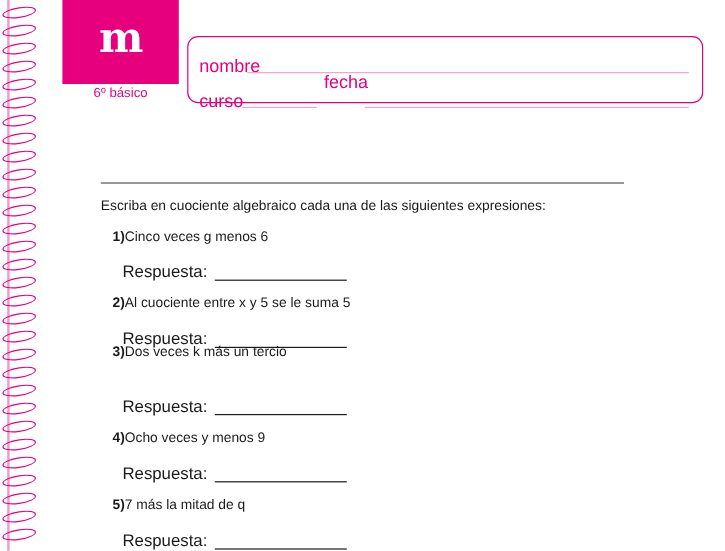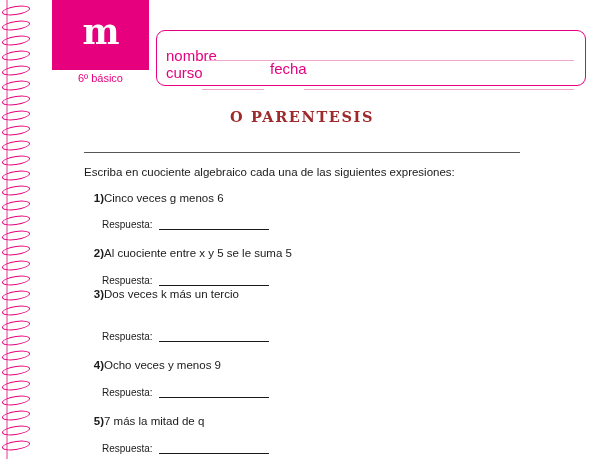--- a/index.html
+++ b/index.html
@@ -91,21 +91,21 @@
     height: 1px;
     background: #f0a7cd;
   }
   .id-lbl {
     position: absolute;
     color: #e6007e;
     font-size: 15px;
   }
   #lbl-nombre { left: 166px; top: 47px; }
   #line-nombre { left: 206px; top: 60px; width: 368px; }
-  #lbl-curso  { left: 166px; top: 64px; text-align: center; }
+  #lbl-curso  { left: 166px; top: 76px; text-align: center; }
   #line-curso { left: 202px; top: 89px; width: 62px; }
   #lbl-fecha  { left: 270px; top: 60px; }
   #line-fecha { left: 304px; top: 89px; width: 270px; }
 
   
   .title {
     position: absolute;
     left: 84px;
     top: 106px;
     width: 436px;
@@ -143,21 +143,21 @@
     text-align: right;
   }
   .q .num {
     font-weight: bold;
     display: inline-block;
     width: 20px;
   }
   .ans {
     position: absolute;
     left: 102px;
-    font-size: 10px;
+    font-size: 14px;
     color: #1a1a1a;
   }
   .ans .rule {
     display: inline-block;
     width: 110px;
     border-bottom: 1px solid #1a1a1a;
     margin-left: 6px;
     height: 11px;
     vertical-align: bottom;
   }
@@ -206,21 +206,20 @@
 
 <div class="id-box"></div>
 <div class="id-lbl" id="lbl-nombre">nombre</div>
 <div class="id-line" id="line-nombre"></div>
 <div class="id-lbl" id="lbl-curso">curso</div>
 <div class="id-line" id="line-curso"></div>
 <div class="id-lbl" id="lbl-fecha">fecha</div>
 <div class="id-line" id="line-fecha"></div>
 
 <div class="title">
-  <div>O PARENTESIS</div>
 </div>
 <div class="title-rule"></div>
 
 <div class="instruction">Escriba en cuociente algebraico cada una de las siguientes expresiones:</div>
 
 <div class="q" style="top:192px">
   <span class="num">1)</span><span>Cinco veces g menos 6</span>
 </div>
 <div class="ans" style="top:218px">
   <span>Respuesta:</span><span class="rule"></span>

